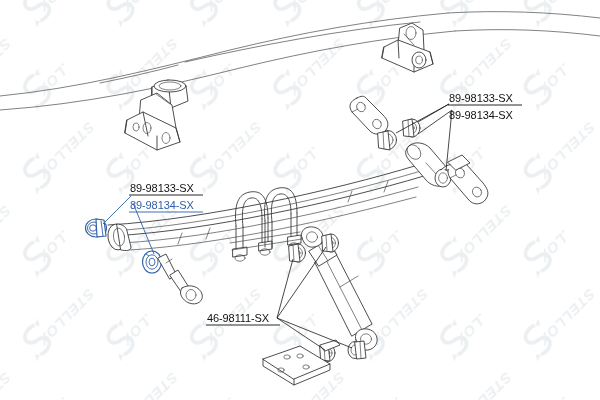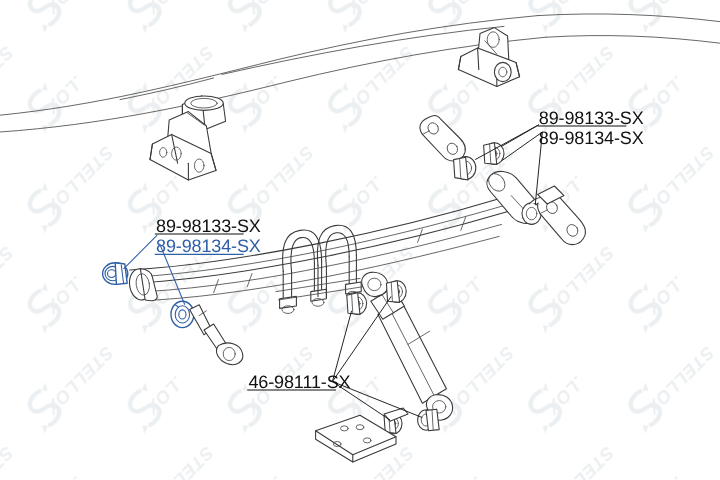--- a/index.html
+++ b/index.html
@@ -77,21 +77,21 @@
   .ul {
     stroke-width: 0.9;
   }
   .ul-black { stroke: #111111; }
   .ul-blue  { stroke: #2f5fa8; }
 
   .lbl {
     position: absolute;
     z-index: 3;
     font-family: "Liberation Sans", sans-serif;
-    font-size: 15px;
+    font-size: 11px;
     line-height: 13px;
     white-space: nowrap;
     letter-spacing: -0.1px;
   }
   .lbl-black { color: #111111; }
   .lbl-blue  { color: #2f5fa8; }
 </style>
 </head>
 <body>
 

